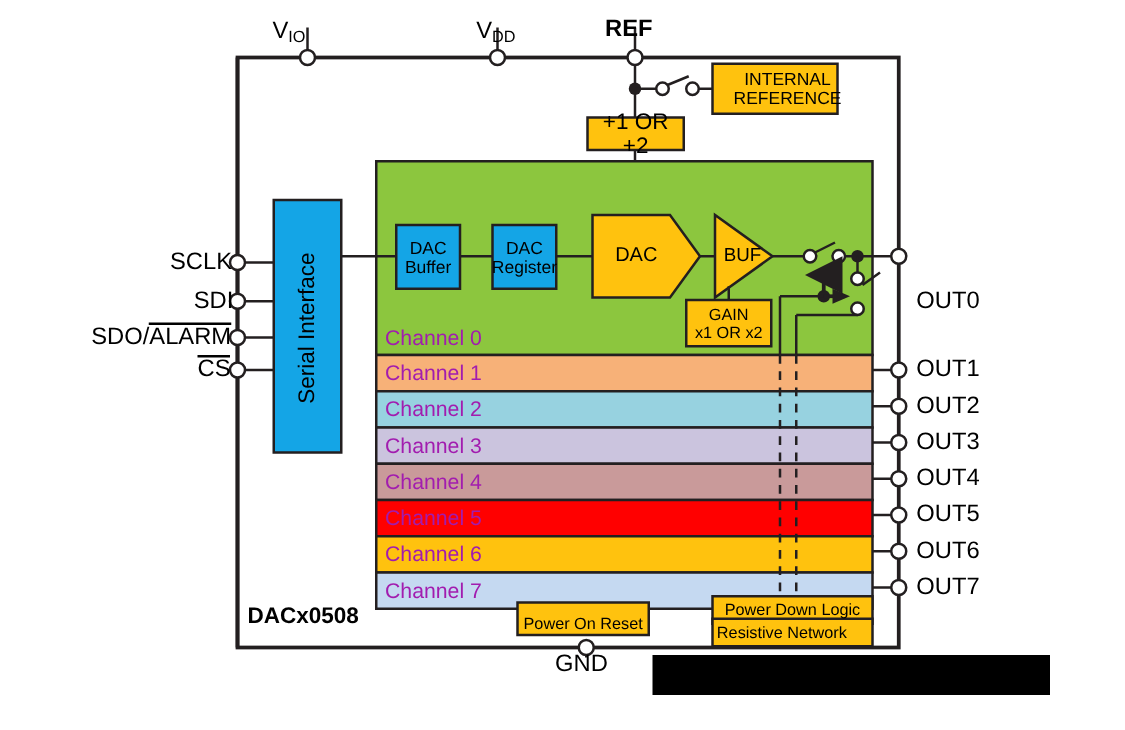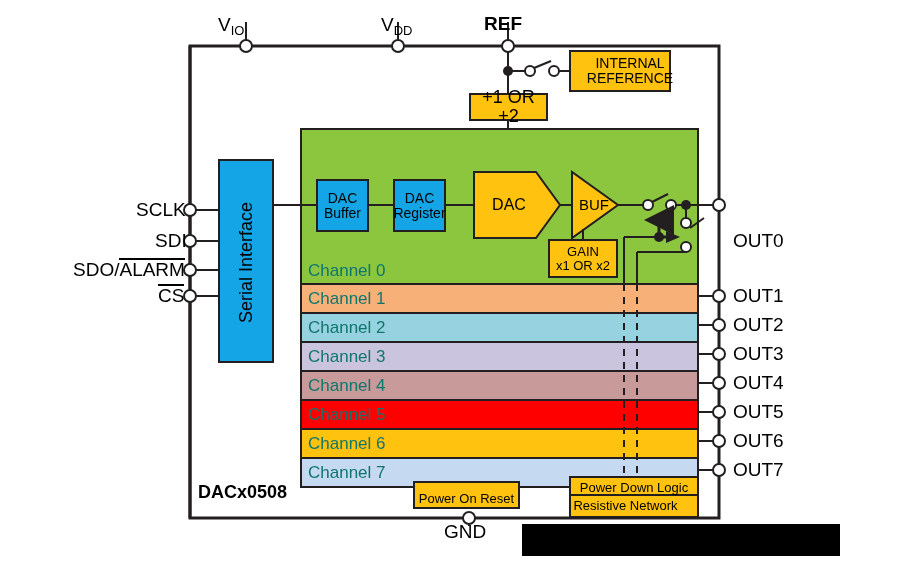--- a/index.html
+++ b/index.html
@@ -15,21 +15,21 @@
   .pin-label{font-size:19px;}
   .pin-label.bold{font-weight:bold;}
   .ovl{position:relative;display:inline-block;}
   .ovl::before{
     content:"";position:absolute;left:0;right:0;top:-1px;
     border-top:2px solid #000;
   }
   .sub{font-size:13px;vertical-align:-0.30em;letter-spacing:0;}
   .blk-text{position:absolute;display:flex;align-items:center;justify-content:center;
             text-align:center;line-height:1.06;color:#000;pointer-events:none;}
-  .chan-text{position:absolute;font-size:17px;color:#0f766e;}
+  .chan-text{position:absolute;font-size:17px;color:#a21caf;}
   .vert-text{position:absolute;color:#000;font-size:18px;
              transform-origin:center center;}
   #redaction{position:absolute;background:#000;}
 </style>
 </head>
 <body>
 
 <div id="stage">
 
   <svg width="900" height="584">

